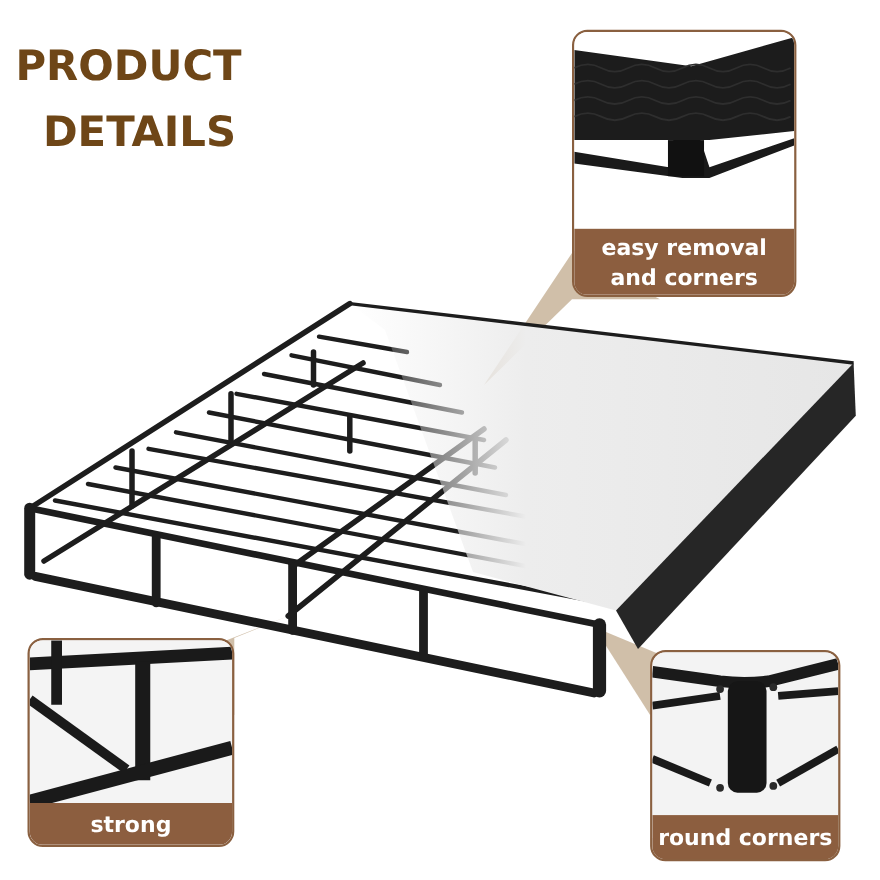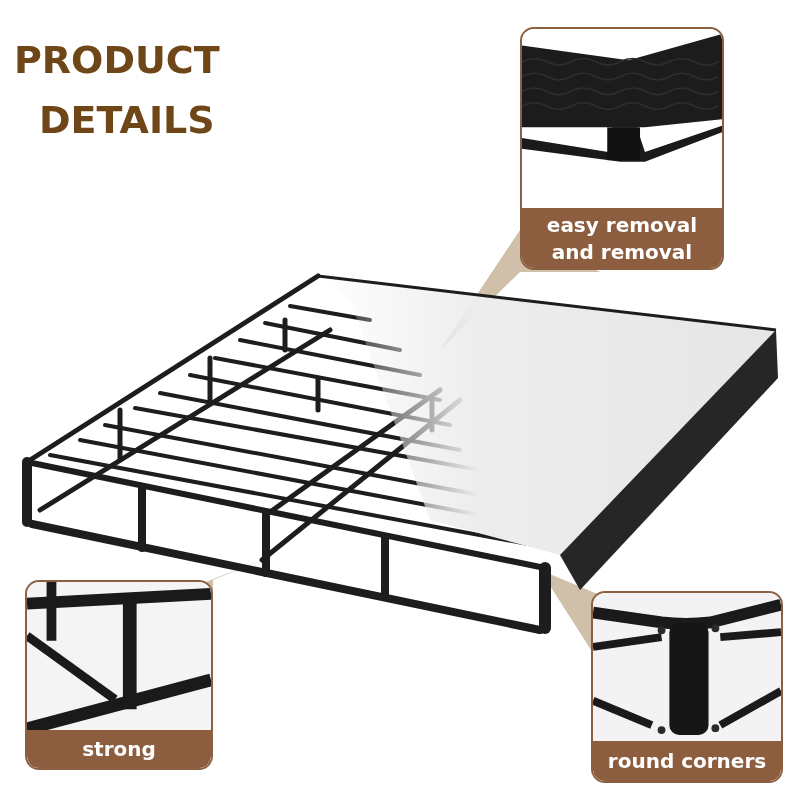--- a/index.html
+++ b/index.html
@@ -8,21 +8,21 @@
   .title .line1 { display: block; }
   .title .line2 { display: block; padding-left: 25px; }
   .main-art { position: absolute; left: 0; top: 0; width: 800px; height: 800px; }
   .callout { position: absolute; border: 2px solid #8a6040; border-radius: 14px; overflow: hidden; background: #f2f2f2; box-sizing: border-box; }
   .callout .photo { position: absolute; left: 0; top: 0; right: 0; bottom: 0; }
   .callout .label { position: absolute; left: 0; right: 0; bottom: 0; background: #8c5e3f; color: #ffffff; font-weight: 700; text-align: center; font-family: "DejaVu Sans", sans-serif; }
   #callout-top { left: 520px; top: 27px; width: 204px; height: 243px; }
   #callout-top .label { height: 60px; font-size: 20px; line-height: 27px; padding-top: 4px; box-sizing: border-box; }
   #callout-left { left: 25px; top: 580px; width: 188px; height: 190px; }
   #callout-left .label { height: 38px; font-size: 20px; line-height: 38px; }
-  #callout-right { left: 591px; top: 591px; width: 192px; height: 192px; }
+  #callout-right { left: 591px; top: 591px; width: 173px; height: 192px; }
   #callout-right .label { height: 40px; font-size: 20px; line-height: 40px; }
 </style>
 </head>
 <body>
 
 <svg class="main-art" viewBox="0 0 800 800" xmlns="http://www.w3.org/2000/svg">
   <defs>
     <linearGradient id="fade" x1="0" y1="0" x2="1" y2="0">
       <stop offset="0" stop-color="#ededed" stop-opacity="0"></stop>
       <stop offset="0.35" stop-color="#ededed" stop-opacity="1"></stop>
@@ -91,21 +91,21 @@
       <path d="M0 40 q15 -8 30 0 t30 0 t30 0 t30 0 t30 0 t30 0 t30 0 t30 0"></path>
       <path d="M0 58 q15 -8 30 0 t30 0 t30 0 t30 0 t30 0 t30 0 t30 0 t30 0"></path>
       <path d="M0 76 q15 -8 30 0 t30 0 t30 0 t30 0 t30 0 t30 0 t30 0 t30 0"></path>
       <path d="M0 94 q15 -8 30 0 t30 0 t30 0 t30 0 t30 0 t30 0 t30 0 t30 0"></path>
     </g>
     <polygon points="0,133 105,150 110,120 140,120 150,150 244,118 244,126 150,162 120,162 0,146" fill="#1a1a1a"></polygon>
     <rect x="104" y="120" width="40" height="40" fill="#111111"></rect>
   </svg>
   <div class="label">
     <div>easy removal</div>
-    <div>and removal</div>
+    <div>and corners</div>
   </div>
 </div>
 
 <div class="callout" id="callout-left">
   <svg class="photo" viewBox="0 0 188 190" xmlns="http://www.w3.org/2000/svg">
     <rect x="0" y="0" width="188" height="190" fill="#f4f4f4"></rect>
     <g stroke="#1a1a1a" fill="none" stroke-linecap="butt">
       <path d="M0 22 L188 12" stroke-width="12"></path>
       <path d="M0 55 L90 120" stroke-width="9"></path>
       <path d="M105 20 L105 130" stroke-width="14"></path>

